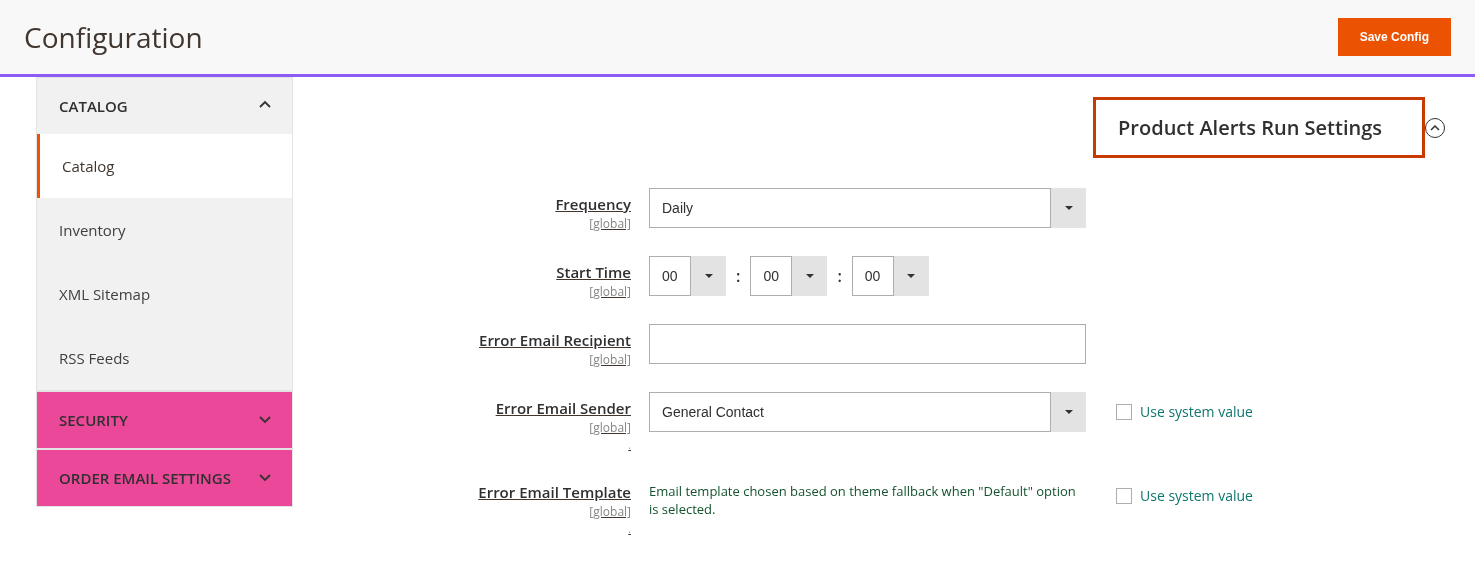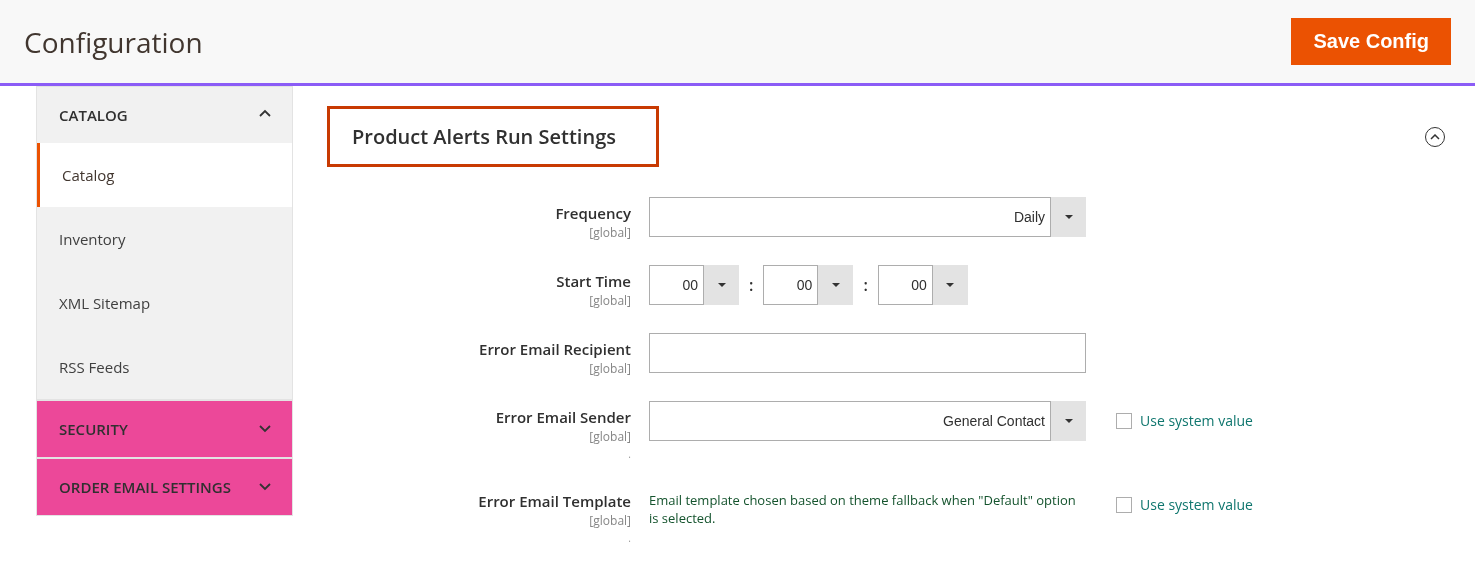--- a/index.html
+++ b/index.html
@@ -16,21 +16,21 @@
     .page-title {
       font-size: 28px;
       font-weight: 400;
       color: #41362f;
     }
     .btn-primary {
       background: #eb5202;
       color: #fff;
       border: none;
       padding: 12px 22px;
-      font-size: 20px;
+      font-size: 12px;
       font-weight: 600;
       cursor: pointer;
     }
     
     .main-container {
       display: flex;
       min-height: 490px;
     }
     
     .sidebar {
@@ -82,21 +82,21 @@
       font-weight: 400;
     }
     
     .content {
       flex: 1;
       padding: 0 30px 0 16px;
     }
     
     .section-header {
       display: flex;
-      justify-content: space-between;
+      justify-content: flex-end;
       align-items: center;
       padding: 20px 0 30px 22px;
       position: relative;
     }
     .section-title-box {
       border: 3px solid #c83a02;
       padding: 14px 40px 14px 22px;
       margin-left: -4px;
     }
     .section-title {
@@ -121,20 +121,21 @@
     .form-row {
       display: flex;
       align-items: flex-start;
       margin-bottom: 24px;
     }
     .form-label-cell {
       width: 340px;
       text-align: right;
       padding-right: 18px;
       padding-top: 6px;
+      text-decoration: underline;
     }
     .form-label {
       font-size: 15px;
       font-weight: 600;
       color: #303030;
       display: block;
     }
     .form-scope {
       font-size: 12px;
       color: #858585;
@@ -155,24 +156,23 @@
     .select-control {
       width: 437px;
       height: 40px;
       border: 1px solid #adadad;
       background: #fff;
       padding: 0 40px 0 12px;
       font-size: 14px;
       color: #303030;
       appearance: none;
       cursor: pointer;
-      text-align: right;
     }
     .select-control.small {
-      width: 90px;
+      width: 77px;
     }
     .select-arrow {
       position: absolute;
       right: 0;
       top: 0;
       width: 36px;
       height: 40px;
       background: #e3e3e3;
       border-left: 1px solid #adadad;
       display: flex;

